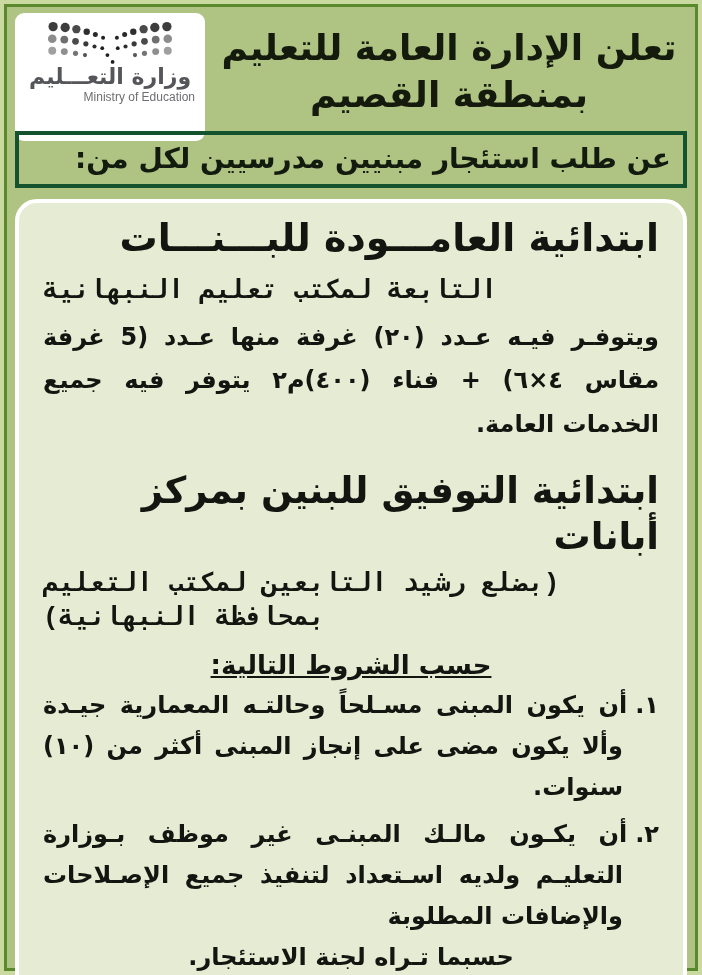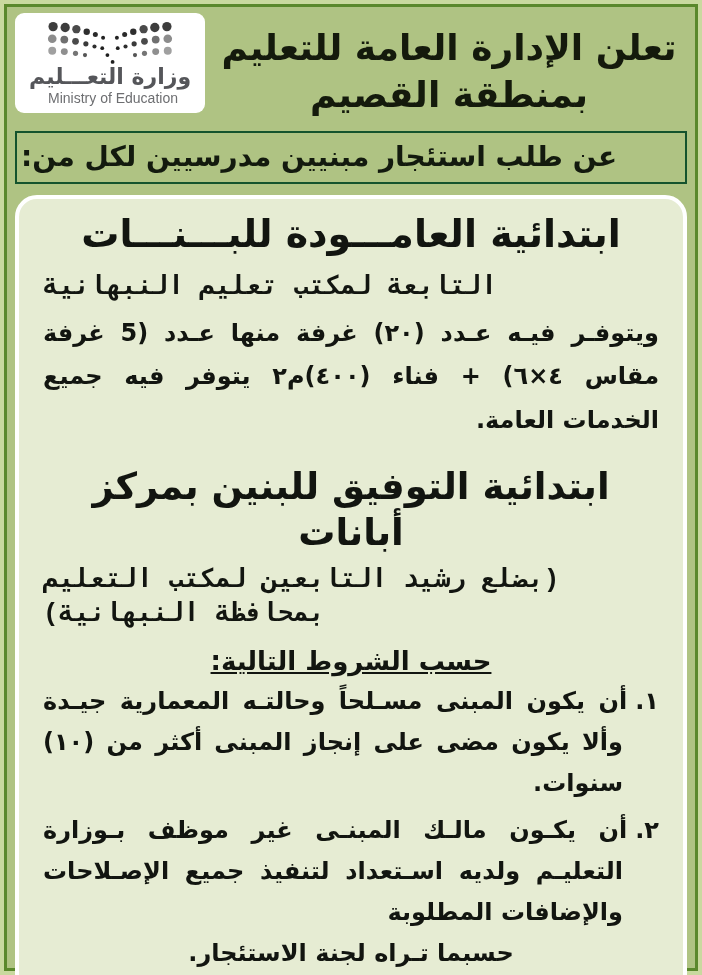--- a/index.html
+++ b/index.html
@@ -22,67 +22,67 @@
     display:flex;flex-direction:column;
     padding:6px 8px 8px 8px;
   }
   
   .header-row{
     display:flex;align-items:flex-start;gap:6px;
     height:108px;flex:0 0 auto;
   }
   .logo-box{
     box-sizing:border-box;
-    width:190px;height:100px;
+    width:190px;height:128px;
     background:#ffffff;border-radius:9px;
     display:flex;flex-direction:column;align-items:center;
     padding-top:5px;
     flex:0 0 auto;
   }
   .logo-dots{width:158px;height:50px;flex:0 0 auto;}
   .logo-ar{
     font-size:22px;font-weight:700;color:#55565a;
     line-height:1.0;margin-top:-2px;
     direction:rtl;width:170px;text-align:center;
   }
   .logo-en{
     font-family:"Liberation Sans","DejaVu Sans",sans-serif;
-    font-size:14px;color:#6d6e71;margin-top:2px;
-    width:170px;text-align:center;padding-left:6px;box-sizing:border-box;
+    font-size:12px;color:#6d6e71;margin-top:2px;
+    width:170px;text-align:right;padding-left:6px;box-sizing:border-box;
   }
   .header-text{
     flex:1;direction:rtl;text-align:center;
     font-size:36px;font-weight:800;line-height:1.3;
     color:#141a0c;margin-top:12px;
   }
   
   .subject-box{
     flex:0 0 auto;
     box-sizing:border-box;
     margin-top:10px;
-    border:2px solid #14532d;
-    direction:rtl;text-align:left;
+    border:4px solid #14532d;
+    direction:rtl;text-align:right;
     font-size:28px;font-weight:800;color:#131a0e;
     padding:7px 12px 9px 4px;
   }
   
   .panel{
     flex:1 1 auto;
     box-sizing:border-box;
     margin-top:11px;
     background:#e6ecd3;
     border:4px solid #ffffff;
     border-radius:22px;
     padding:10px 24px 8px 24px;
     direction:rtl;
     color:#121510;
     display:flex;flex-direction:column;
   }
   .school-title{
-    text-align:center;font-size:38px;font-weight:800;
+    text-align:right;font-size:38px;font-weight:800;
     line-height:1.25;margin-top:2px;
   }
   .school-sub{
     text-align:left;font-size:26px;font-weight:800;
     margin-top:12px;line-height:1.3;font-family:Liberation Mono, monospace;
   }
   .school-details{
     text-align:justify;font-size:24px;font-weight:700;
     line-height:1.8;margin-top:8px;
   }

